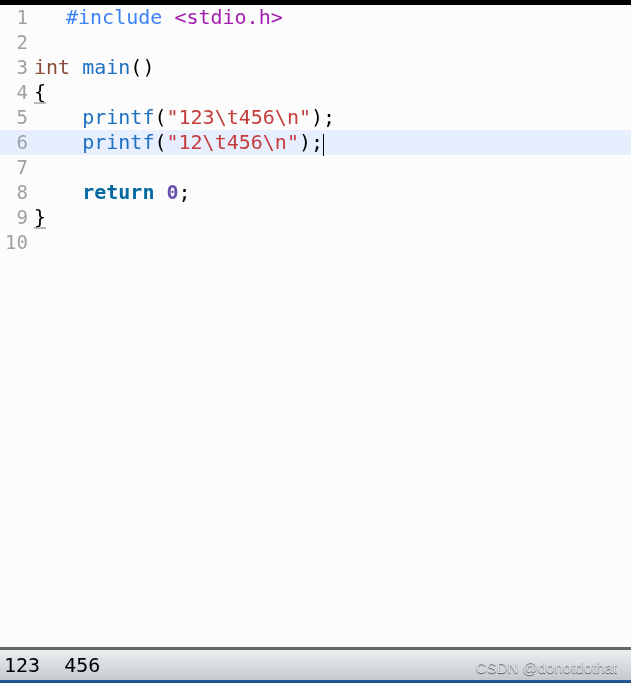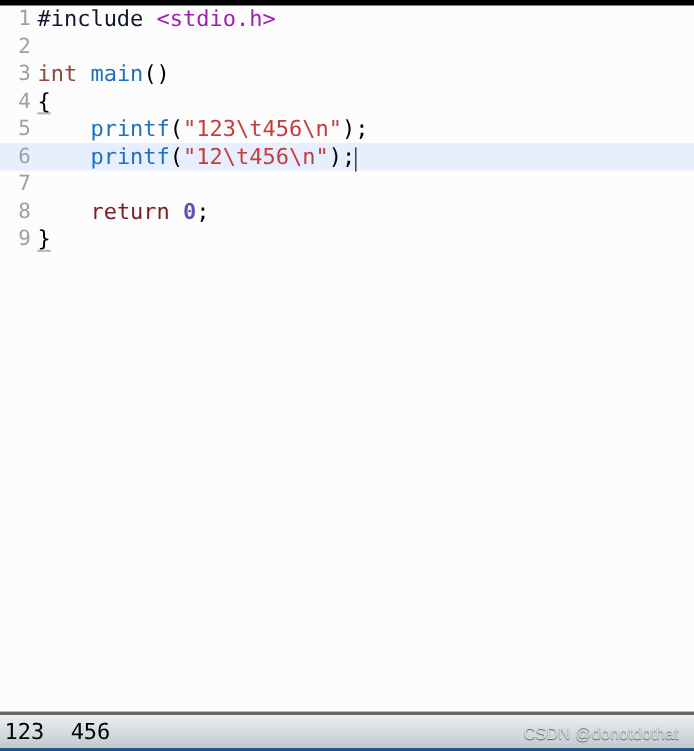--- a/index.html
+++ b/index.html
@@ -4,28 +4,28 @@
 <style>
   * { margin:0; padding:0; box-sizing:border-box; }
   html,body { width:631px; height:683px; font-family:Menlo,Consolas,"DejaVu Sans Mono",monospace; background:#000; }
   .frame { width:631px; height:683px; background:#000; display:flex; flex-direction:column; }
   .topbar { height:5px; background:#000; }
   .editor { flex:1; background:#fcfcfc; overflow:hidden; position:relative; }
   .line { display:flex; align-items:flex-start; height:25px; line-height:25px; font-size:20px; }
   .line.hl { background:#e7efff; }
   .gutter { width:34px; text-align:right; padding-right:6px; color:#9da1a6; user-select:none; font-size:19px; }
   .code { white-space:pre; color:#000; position:relative; flex:1; }
-  .kw-pre   { color:#0f172a; }          
+  .kw-pre   { color:#3b82f6;margin-left:32px; }          
   .kw-type  { color:#8a4b3a; }  
   .fn       { color:#1e70c1; }          
   .inc      { color:#a21caf; }          
   .str      { color:#c53c3c; }          
   .num      { color:#6b4fb0; font-weight:bold; } 
   .paren    { color:#000; }
-  .ret      { color:#7f1d1d; font-weight:normal; } 
+  .ret      { color:#0369a1; font-weight:bold; } 
   .brace    { color:#000; }
   .cursor { display:inline-block; width:1px; height:22px; background:#000; vertical-align:middle; position:relative; top:1px; }
   .underline { text-decoration:underline; text-decoration-color:#b7b7b7; text-underline-offset:3px; }
   .sep { height:3px; background:#666; }
   .output { background:linear-gradient(#eceff0,#c3c9cd); padding:3px 21px 2px 4px; position:relative; }
   .output .oline { font-size:20px; line-height:25px; color:#000; white-space:pre; font-family:inherit; }
   .watermark { position:absolute; right:14px; bottom:4px; font-size:15px; color:#d9dee1; text-shadow:0 1px 1px rgba(0,0,0,0.6); font-family:Liberation Sans, sans-serif; }
   .bottombar { height:3px; background:linear-gradient(#285e9e,#1a4a84); }
 </style>
 </head>
@@ -64,20 +64,24 @@
         <div class="code"></div>
       </div>
       <div class="line">
         <div class="gutter">8</div>
         <div class="code"><span>    </span><span class="ret">return</span><span> </span><span class="num">0</span><span class="paren">;</span></div>
       </div>
       <div class="line">
         <div class="gutter">9</div>
         <div class="code"><span class="brace underline">}</span></div>
       </div>
+      <div class="line">
+        <div class="gutter">10</div>
+        <div class="code"></div>
+      </div>
     </div>
 
   <div class="sep"></div>
 
   <div class="output">
     <div class="oline">123  456</div>
     <div class="watermark">CSDN @donotdothat</div>
   </div>
 
   <div class="bottombar"></div>

